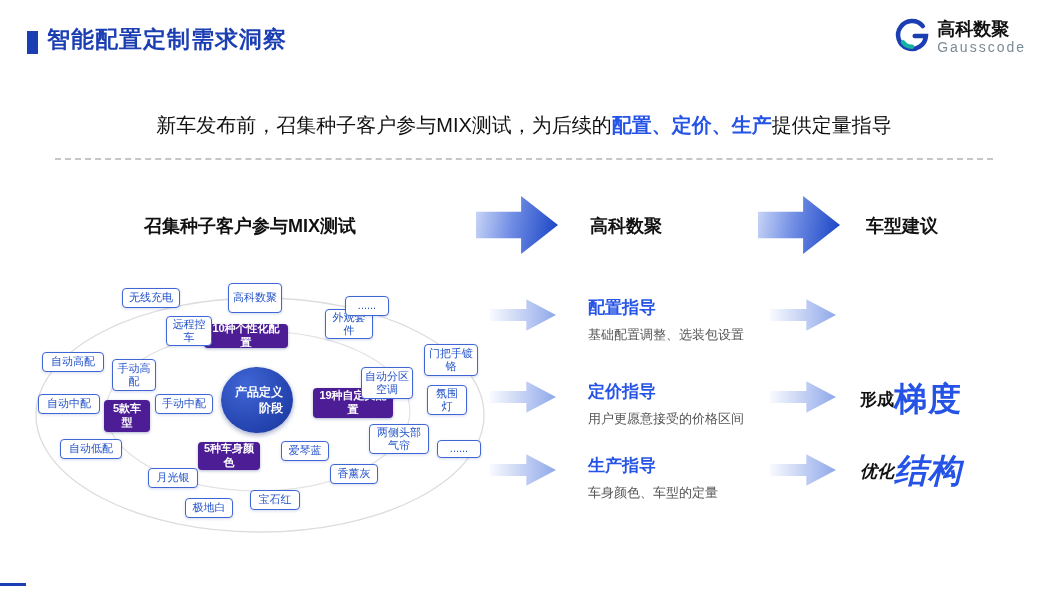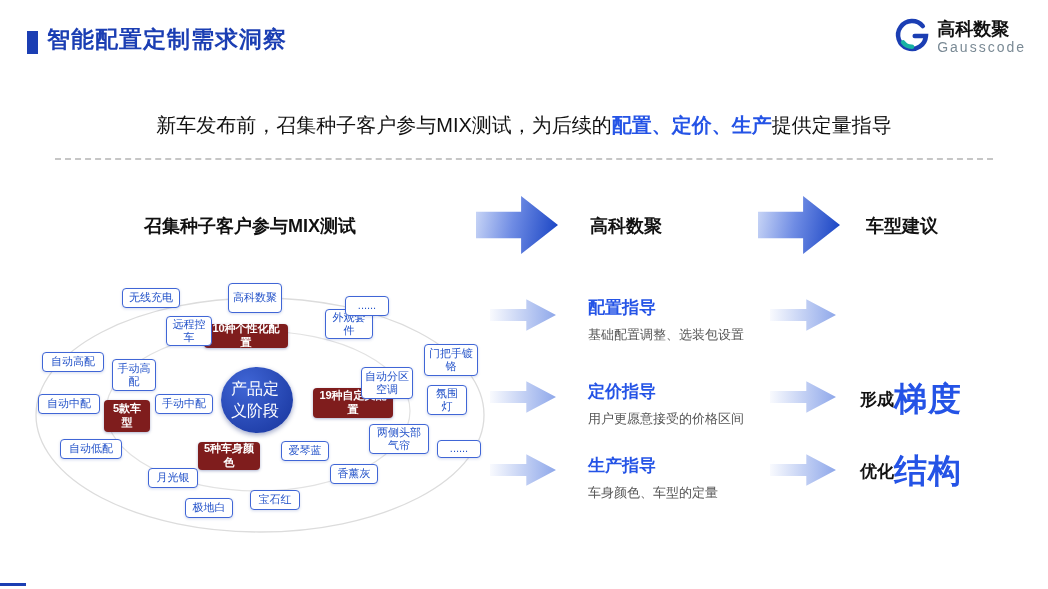--- a/index.html
+++ b/index.html
@@ -37,27 +37,27 @@
   .result{position:absolute;left:860px;height:46px;display:flex;align-items:center;}
   .result-prefix{font-size:17px;font-weight:bold;color:#111;}
   .result-word{font-size:33px;font-weight:bold;color:#2453e6;letter-spacing:1px;}
 
   
   .diagram{position:absolute;left:28px;top:265px;width:470px;height:272px;}
   .diagram svg.rings{position:absolute;left:0;top:0;}
   .node{position:absolute;border:1px solid #4066d6;color:#2453c9;background:#fff;border-radius:4px;
     font-size:11px;line-height:1.2;display:flex;align-items:center;justify-content:center;text-align:center;
     padding:1px 3px;box-sizing:border-box;box-shadow:0 1px 3px rgba(30,60,160,0.18);}
-  .gnode{position:absolute;background:#7f1d1d;color:#fff;border-radius:4px;font-size:11px;font-weight:bold;
+  .gnode{position:absolute;background:#4c1d95;color:#fff;border-radius:4px;font-size:11px;font-weight:bold;
     display:flex;align-items:center;justify-content:center;text-align:center;line-height:1.25;padding:2px 4px;box-sizing:border-box;
     box-shadow:0 1px 3px rgba(20,40,120,0.35);}
   .center-node{position:absolute;width:72px;height:66px;border-radius:50%;
     background:radial-gradient(circle at 35% 28%,#4066d6,#16339b);
-    color:#fff;font-weight:normal;font-size:16px;display:flex;align-items:center;justify-content:center;
-    text-align:left;line-height:1.35;box-shadow:0 2px 5px rgba(20,40,120,0.4);}
+    color:#fff;font-weight:bold;font-size:12px;display:flex;align-items:center;justify-content:center;
+    text-align:right;line-height:1.35;box-shadow:0 2px 5px rgba(20,40,120,0.4);}
   .center-node span{display:block;width:52px;}
 
   .footer-mark{position:absolute;left:0;bottom:3px;width:26px;height:3px;background:#1b3eb3;}
 </style>
 </head>
 <body>
 
 <div class="slide">
 
   <div class="title-bar"></div>
@@ -136,19 +136,19 @@
   <div class="arrow-sm" style="left:770px;top:379px;"></div>
   <div class="result" style="top:376px;">
     <span class="result-prefix">形成</span>
       <span class="result-word">梯度</span>
   </div>
 
   <div class="arrow-sm" style="left:490px;top:452px;"></div>
   <div class="guide-title" style="top:454px;">生产指导</div>
   <div class="guide-desc" style="top:484px;">车身颜色、车型的定量</div>
   <div class="arrow-sm" style="left:770px;top:452px;"></div>
-  <div class="result" style="top:448px;">
+  <div class="result" style="top:448px;font-style:italic;">
     <span class="result-prefix">优化</span>
       <span class="result-word">结构</span>
   </div>
 
   <div class="footer-mark"></div>
 </div>
 
 </body></html>

